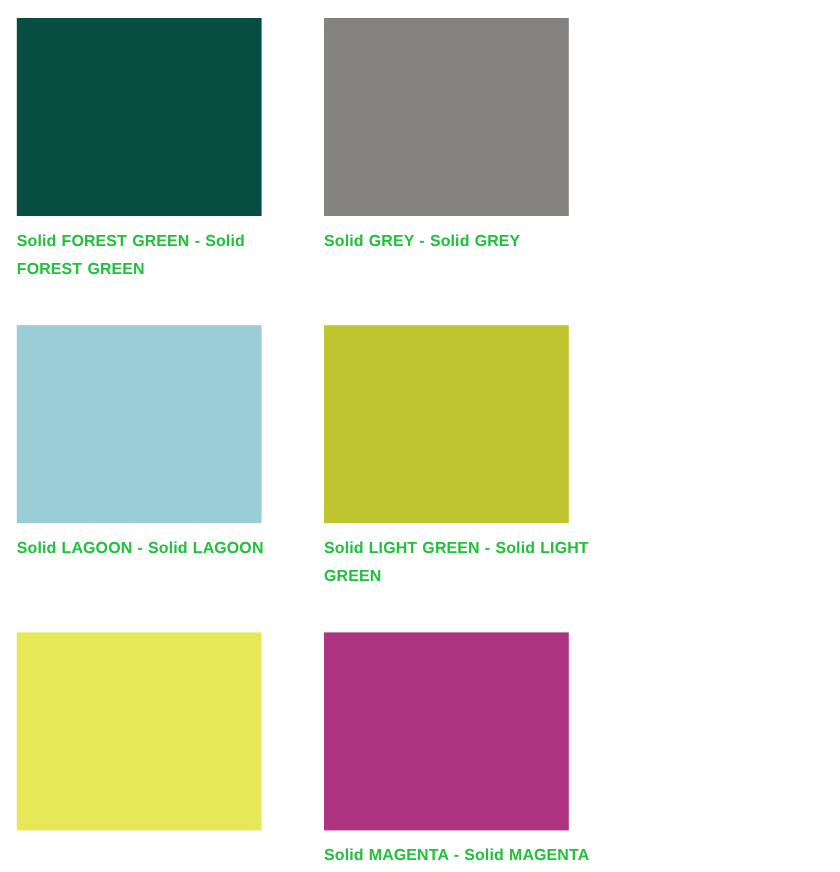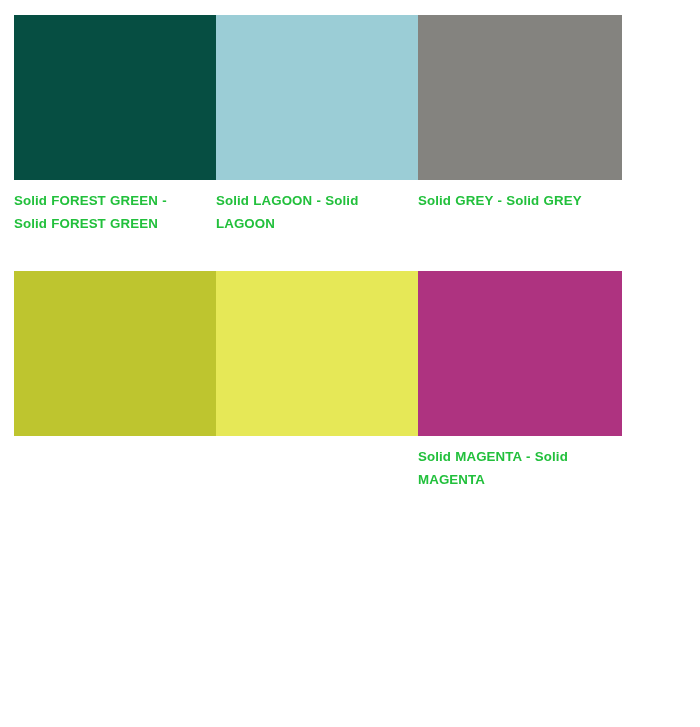--- a/index.html
+++ b/index.html
@@ -18,21 +18,21 @@
   #grid {
     box-sizing: border-box;
     width: 700px;
     padding: 15px 0 0 14px;
     display: flex;
     flex-wrap: wrap;
   }
 
   .swatch-card {
     box-sizing: border-box;
-    width: 202px;
+    width: 256px;
     padding-right: 26px;
     margin-bottom: 36px;
   }
 
   .swatch-chip {
     width: 204px;
     height: 165px;
     display: block;
   }
 
@@ -49,29 +49,30 @@
 </style>
 </head>
 <body>
 
 <div id="grid">
     <div class="swatch-card">
       <span class="swatch-chip" style="background-color: rgb(6, 78, 66);"></span>
       <span class="swatch-label">Solid FOREST GREEN - Solid FOREST GREEN</span>
     </div>
     <div class="swatch-card">
+      <span class="swatch-chip" style="background-color: rgb(132, 131, 127);"></span>
+      <span class="swatch-label">Solid GREY - Solid GREY</span>
+    </div>
+    <div class="swatch-card">
       <span class="swatch-chip" style="background-color: rgb(155, 205, 214);"></span>
       <span class="swatch-label">Solid LAGOON - Solid LAGOON</span>
     </div>
     <div class="swatch-card">
-      <span class="swatch-chip" style="background-color: rgb(132, 131, 127);"></span>
-      <span class="swatch-label">Solid GREY - Solid GREY</span>
-    </div>
-    <div class="swatch-card">
       <span class="swatch-chip" style="background-color: rgb(190, 197, 47);"></span>
+      <span class="swatch-label">Solid LIGHT GREEN - Solid LIGHT GREEN</span>
     </div>
     <div class="swatch-card">
       <span class="swatch-chip" style="background-color: rgb(230, 232, 87);"></span>
     </div>
     <div class="swatch-card">
       <span class="swatch-chip" style="background-color: rgb(174, 51, 128);"></span>
       <span class="swatch-label">Solid MAGENTA - Solid MAGENTA</span>
     </div>
   </div>
 

